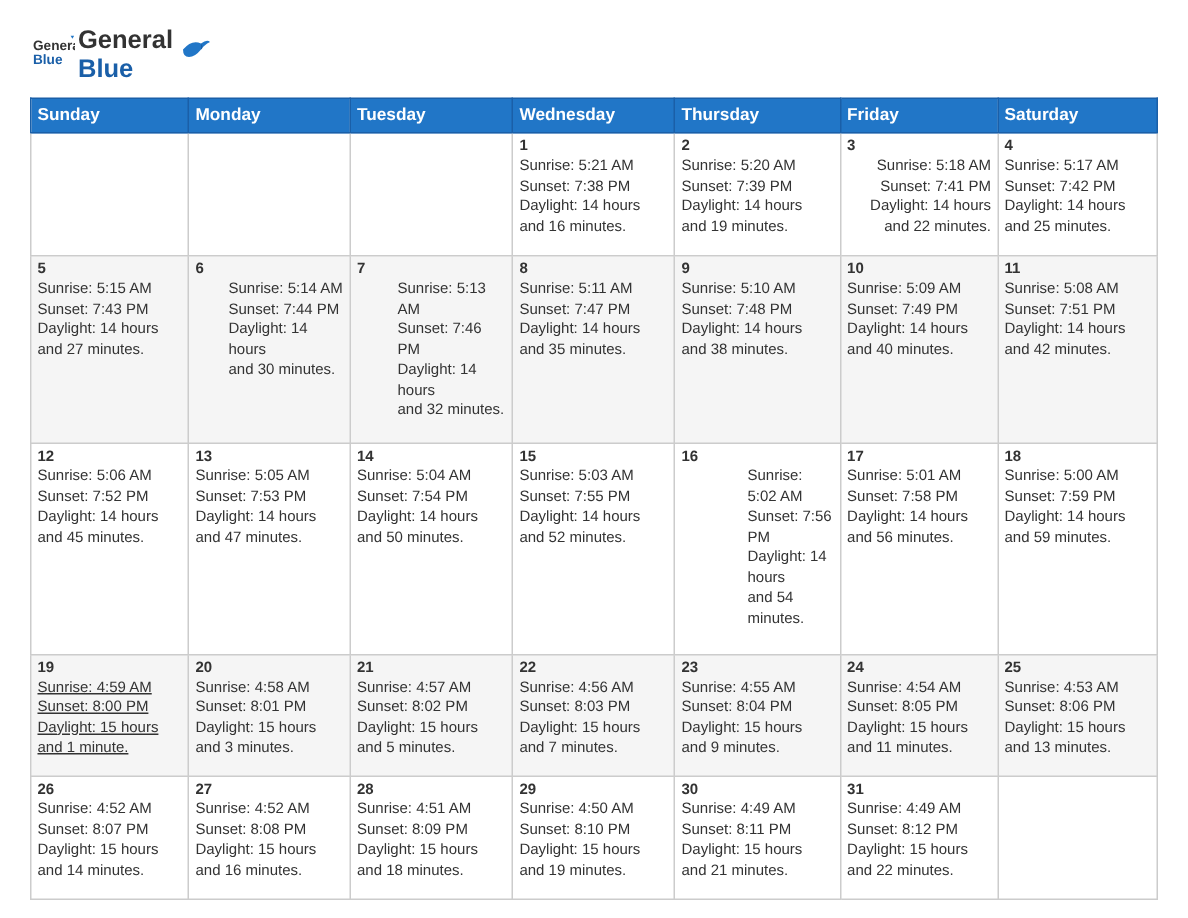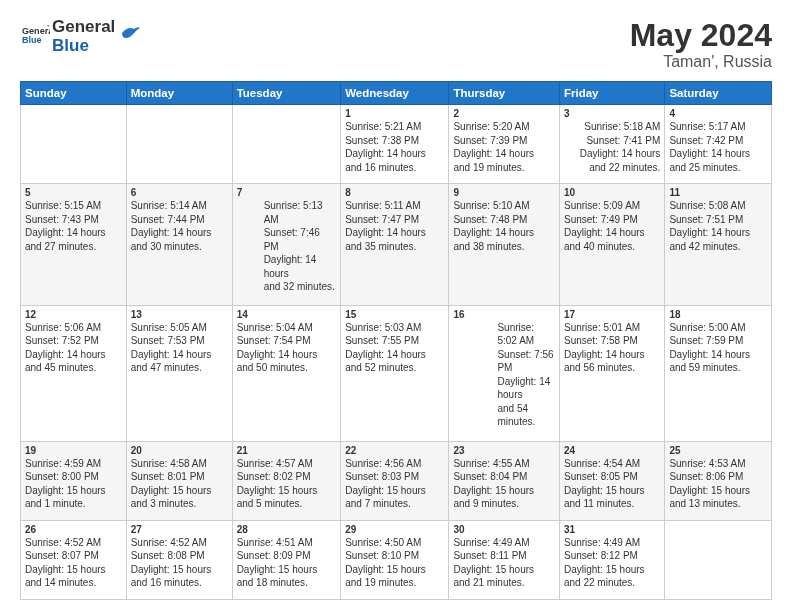--- a/index.html
+++ b/index.html
@@ -103,24 +103,20 @@
       </div>
       <div style="display:flex;flex-direction:column;line-height:1.1;">
         <span style="font-size:17px;font-weight:bold;color:#333;">General</span>
         <span style="font-size:17px;font-weight:bold;color:#1a5fa8;">Blue</span>
       </div>
       <svg width="22" height="18" viewBox="0 0 22 18" style="margin-left:3px;margin-top:-8px;">
         <path d="M2,9 Q8,2 14,5 Q18,2 20,4 Q16,6 14,9 Q10,14 6,14 Q2,14 2,9 Z" fill="#2176c7"></path>
         <path d="M14,5 Q16,8 14,9" fill="#1a5fa8"></path>
       </svg>
     </div>
-    <div class="title-block">
-      <div class="month-title">May 2024</div>
-      <div class="location-title">Taman', Russia</div>
-    </div>
   </div>
 
   <table class="calendar-table">
     <thead>
       <tr>
       <th>Sunday</th>
           <th>Monday</th>
           <th>Tuesday</th>
           <th>Wednesday</th>
           <th>Thursday</th>
@@ -165,21 +161,21 @@
         <tr>
           <td>
             <span class="day-number">5</span>
             <div class="day-info" style="white-space: pre-line;">Sunrise: 5:15 AM
 Sunset: 7:43 PM
 Daylight: 14 hours
 and 27 minutes.</div>
           </td>
           <td>
             <span class="day-number">6</span>
-            <div class="day-info" style="white-space: pre-line;">Sunrise: 5:14 AM
+            <div class="day-info" style="white-space: pre-line; margin-left: 22px;">Sunrise: 5:14 AM
 Sunset: 7:44 PM
 Daylight: 14 hours
 and 30 minutes.</div>
           </td>
           <td>
             <span class="day-number">7</span>
             <div class="day-info" style="white-space: pre-line; margin-left: 27px;">Sunrise: 5:13 AM
 Sunset: 7:46 PM
 Daylight: 14 hours
 and 32 minutes.</div>
@@ -260,21 +256,21 @@
             <span class="day-number">18</span>
             <div class="day-info" style="white-space: pre-line;">Sunrise: 5:00 AM
 Sunset: 7:59 PM
 Daylight: 14 hours
 and 59 minutes.</div>
           </td>
         </tr>
         <tr>
           <td>
             <span class="day-number">19</span>
-            <div class="day-info" style="white-space: pre-line;">Sunrise: 4:59 AM
+            <div class="day-info" style="white-space: pre-line; text-decoration: underline;">Sunrise: 4:59 AM
 Sunset: 8:00 PM
 Daylight: 15 hours
 and 1 minute.</div>
           </td>
           <td>
             <span class="day-number">20</span>
             <div class="day-info" style="white-space: pre-line;">Sunrise: 4:58 AM
 Sunset: 8:01 PM
 Daylight: 15 hours
 and 3 minutes.</div>

